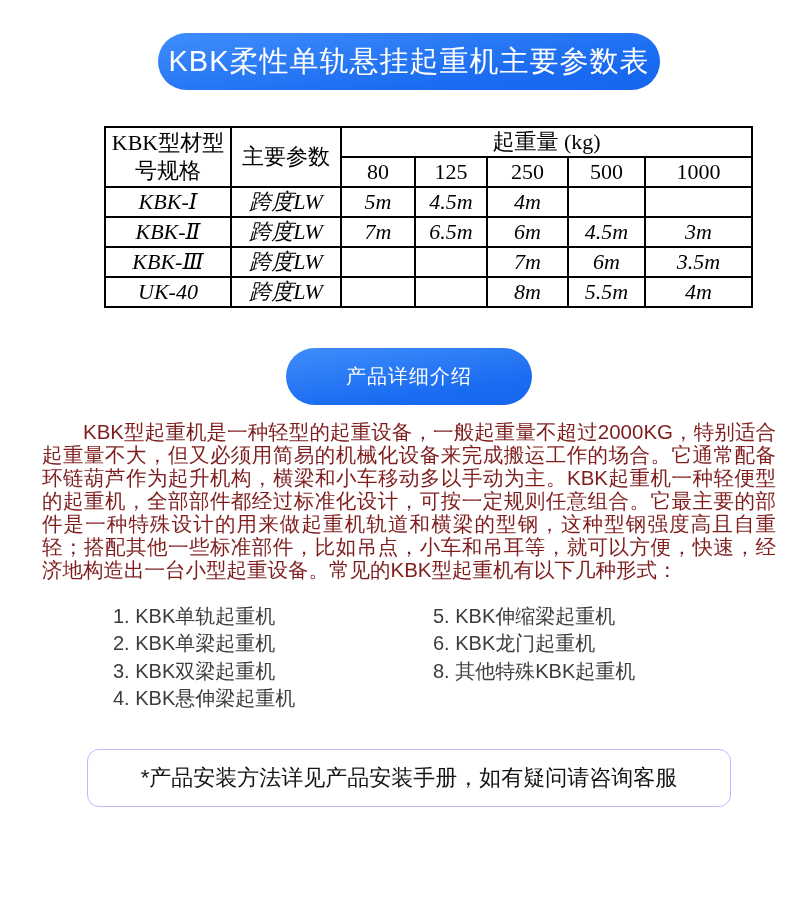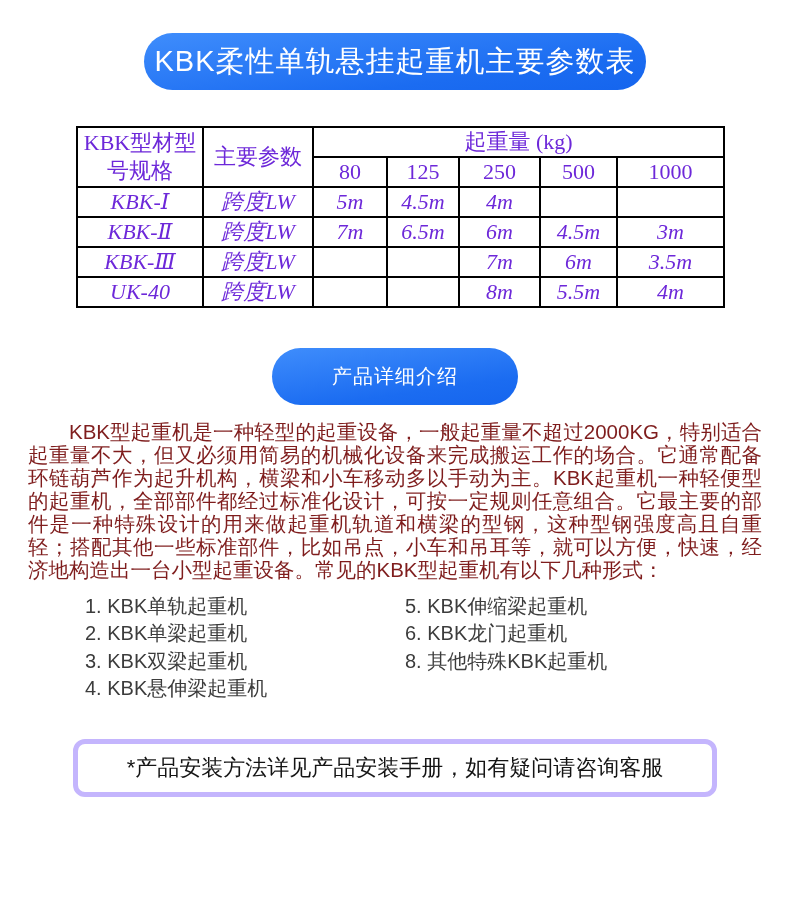--- a/index.html
+++ b/index.html
@@ -5,20 +5,21 @@
   * { box-sizing: border-box; }
   html, body { margin: 0; padding: 0; background: #ffffff; }
   .page {
     position: relative;
     width: 790px;
     height: 903px;
     margin: 0 auto;
     background: #ffffff;
     overflow: hidden;
     font-family: "Liberation Sans", "DejaVu Sans", sans-serif;
+    padding-left: 28px;
   }
 
   
   .banner {
     width: 502px;
     height: 57px;
     margin: 33px auto 0;
     border-radius: 29px;
     background: linear-gradient(172deg, #3f8dfc 0%, #1b6cf1 70%, #1565ee 100%);
     display: flex;
@@ -32,21 +33,21 @@
     white-space: nowrap;
   }
 
   
   table.param-table {
     border-collapse: collapse;
     table-layout: fixed;
     width: 647px;
     margin: 36px 0 0 76px;
     font-family: "Liberation Serif", "DejaVu Serif", serif;
-    color: #6d28d9;
+    color: #000000;
   }
   table.param-table th,
   table.param-table td {
     border: 2px solid #000000;
     font-weight: normal;
     text-align: center;
     vertical-align: middle;
     padding: 0;
     font-size: 22px;
     line-height: 1.25;
@@ -81,41 +82,41 @@
     font-size: 20.5px;
     line-height: 23px;
     color: #7f1d1d;
     text-align: justify;
     text-indent: 2em;
   }
 
   
   .crane-list {
     display: flex;
-    margin: 12px 0 0 85px;
+    margin: 22px 0 0 85px;
     color: #3c3c3c;
     font-size: 20px;
   }
   .crane-list ul {
     list-style: none;
     margin: 0;
     padding: 0;
   }
   .crane-list li {
     line-height: 27.5px;
     white-space: nowrap;
   }
   .crane-list .col-left { width: 320px; }
 
   
   .footnote {
     width: 644px;
     height: 58px;
     margin: 36px auto 0;
-    border: 5px solid #c4b5fd;
+    border: 1px solid #c4b5fd;
     border-radius: 12px;
     display: flex;
     align-items: center;
     justify-content: center;
     background: #ffffff;
   }
   .footnote span {
     color: #141414;
     font-size: 22px;
     white-space: nowrap;

